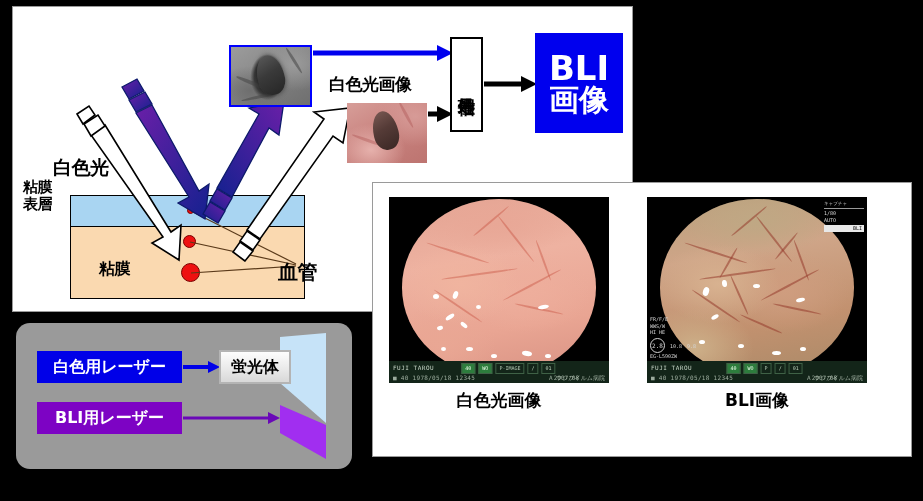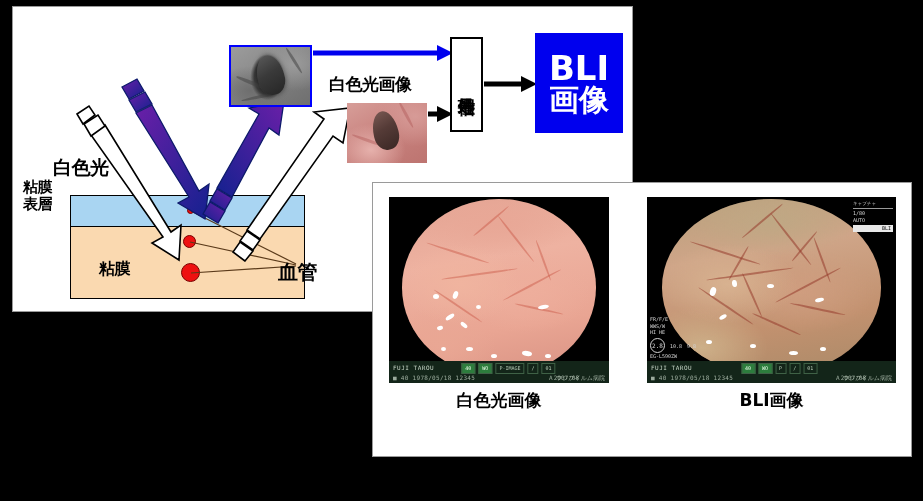--- a/index.html
+++ b/index.html
@@ -247,21 +247,21 @@
   }
   #laser-svg {
     position: absolute; left: 0; top: 0;
     width: 336px; height: 146px;
     pointer-events: none;
   }
 
   
   .endo-wrap { position: absolute; }
   #endo-left  { left: 16px; top: 14px; width: 220px; height: 212px; }
-  #endo-right { left: 274px; top: 14px; width: 220px; height: 212px; padding-left: 29px; }
+  #endo-right { left: 274px; top: 14px; width: 220px; height: 212px; }
   .endo-frame {
     position: absolute;
     left: 0; top: 0;
     width: 100%; height: 186px;
     background: #000000;
     overflow: hidden;
   }
   .endo-circle {
     position: absolute;
     left: 6%; top: 1%;
@@ -461,20 +461,45 @@
     </div>
 
     <div class="lbl jp" id="lbl-wli-title">白色光画像</div>
     <div class="lbl jp" id="lbl-white-light">白色光</div>
     <div class="lbl jp" id="lbl-mucosa-surface" style="white-space:pre;">粘膜
 表層</div>
     <div class="lbl jp" id="lbl-mucosa">粘膜</div>
     <div class="lbl jp" id="lbl-vessel">血管</div>
   </div>
 
+  <div id="panel-laser">
+
+    <svg id="laser-svg" viewBox="0 0 336 146">
+
+      <polygon points="264,14 310,10 310,100 264,60" fill="#c6e3f8"></polygon>
+
+      <polygon points="264,82 310,102 310,136 264,110" fill="#a12ef0"></polygon>
+
+      <line x1="167" y1="44" x2="192" y2="44" stroke="#0000e8" stroke-width="4"></line>
+      <polygon points="192,38 204,44 192,50" fill="#0000e8"></polygon>
+
+      <line x1="167" y1="95" x2="252" y2="95" stroke="#6a08b8" stroke-width="3"></line>
+      <polygon points="252,89 264,95 252,101" fill="#6a08b8"></polygon>
+    </svg>
+
+    <div class="laser-box" id="laser-white">
+      <span>白色用レーザー</span>
+    </div>
+    <div class="laser-box" id="laser-bli">
+      <span>BLI用レーザー</span>
+    </div>
+    <div id="phosphor-box">
+      <span>蛍光体</span>
+    </div>
+  </div>
 
   <div class="panel" id="panel-endoscope">
 
     <div class="endo-wrap" id="endo-left">
       <div class="endo-frame">
         <div class="endo-circle">
           <div class="wl-tissue"></div>
           <div class="vessel wl-vessel" style="left:12%;top:30%;width:34%;height:2px;transform:rotate(18deg);"></div>
           <div class="vessel wl-vessel" style="left:20%;top:42%;width:40%;height:2px;transform:rotate(-8deg);"></div>
           <div class="vessel wl-vessel" style="left:44%;top:22%;width:30%;height:2px;transform:rotate(52deg);"></div>

